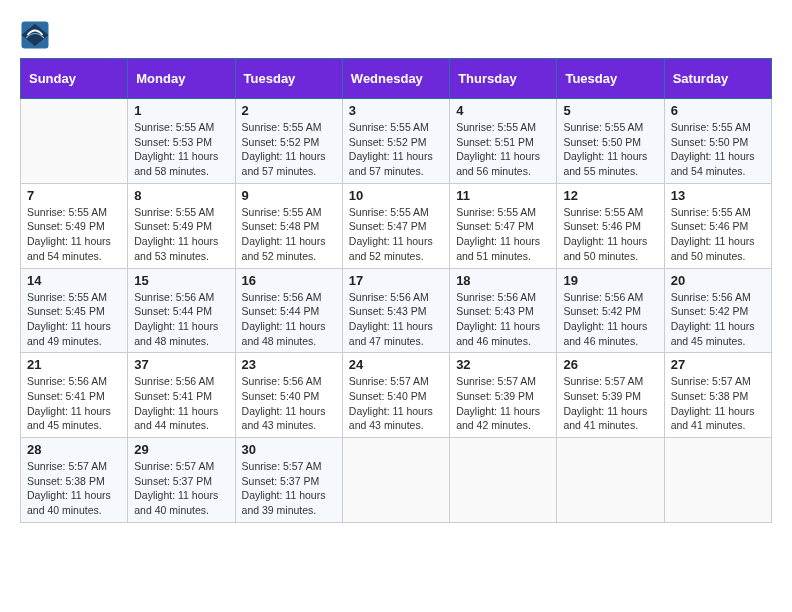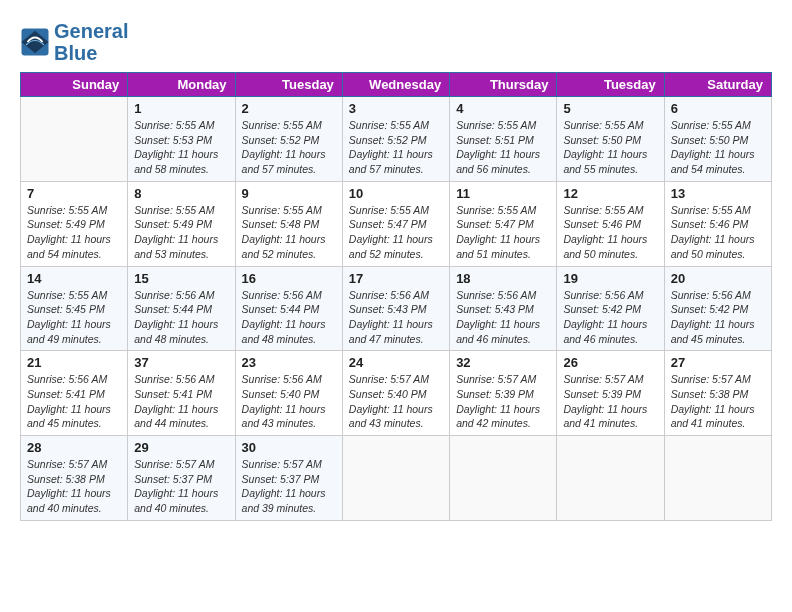--- a/index.html
+++ b/index.html
@@ -37,24 +37,24 @@
       font-size: 16px;
       color: #444;
       margin-top: 2px;
     }
     table {
       width: 100%;
       border-collapse: collapse;
       font-size: 11px;
     }
     thead tr th {
-      background: #a21caf;
+      background: #6d28d9;
       color: #fff;
-      padding: 4px 8px;
-      text-align: right;
+      padding: 12px 8px;
+      text-align: left;
       font-size: 13px;
       font-weight: bold;
       border: 1px solid #2e6da4;
     }
     tbody tr td {
       border: 1px solid #ccc;
       vertical-align: top;
       padding: 4px 6px;
       height: 80px;
       width: 14.28%;
@@ -70,43 +70,36 @@
       font-weight: bold;
       font-size: 13px;
       color: #222;
       display: block;
       margin-bottom: 2px;
     }
     .day-info {
       font-size: 10.5px;
       color: #333;
       line-height: 1.4;
-      font-style: italic;
     }
     .empty-cell {
       background: #f9f9f9 !important;
     }
   </style>
 </head>
 <body>
 
 <div class="header">
   <div class="logo">
     <svg class="logo-icon" viewBox="0 0 40 40">
       <rect x="2" y="2" width="36" height="36" rx="4" fill="#2e6da4"></rect>
       <polygon points="20,5 38,20 20,35 2,20" fill="#1a3a5c"></polygon>
       <path d="M10,20 Q20,8 30,20" fill="none" stroke="#fff" stroke-width="2.5"></path>
       <path d="M8,24 Q20,12 32,24" fill="none" stroke="#7ab4e0" stroke-width="1.5"></path>
     </svg>
-    <div>
-      <div style="font-size:20px;font-weight:bold;color:#1a1a2e;line-height:1.1;">
-        <span style="color:#2e6da4;">General</span>
-      </div>
-      <div style="font-size:20px;font-weight:bold;color:#2e6da4;line-height:1.1;">Blue</div>
-    </div>
   </div>
   <div class="title-block">
     <div class="month-title"></div>
     <div class="location"></div>
   </div>
 </div>
 
 <table>
   <thead>
     <tr id="header-row">

